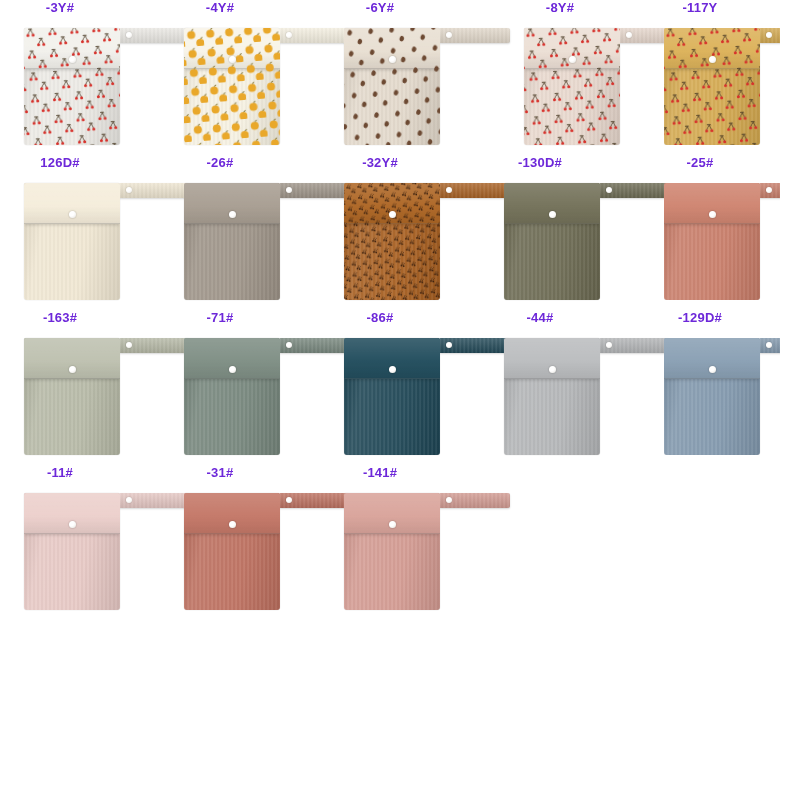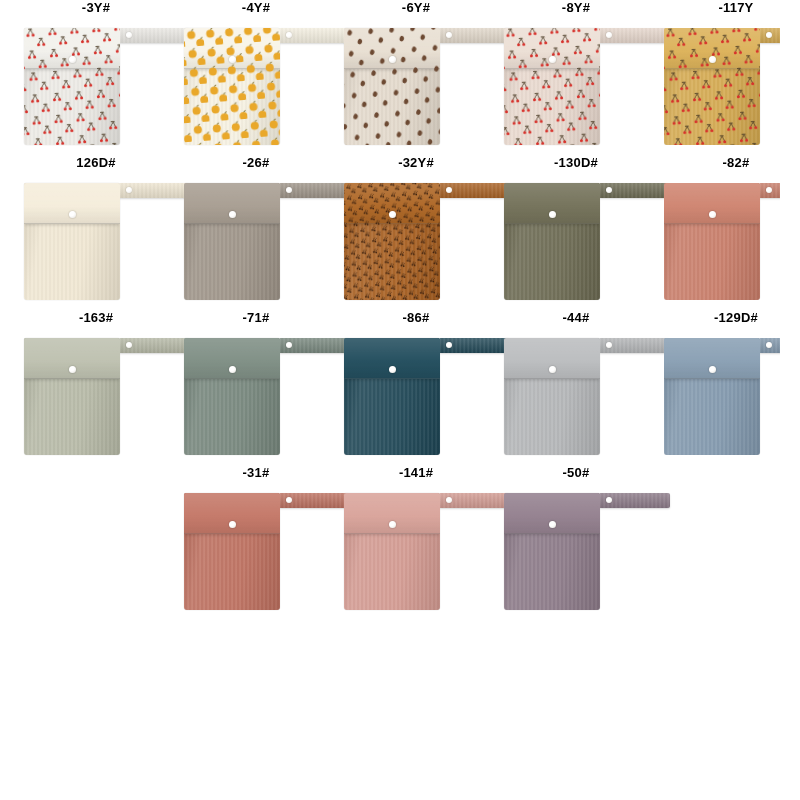--- a/index.html
+++ b/index.html
@@ -27,25 +27,24 @@
     height: 155px;
   }
   .label {
     position: absolute;
     top: 0px;
     left: 0;
     width: 120px;
     text-align: center;
     font-size: 13px;
     font-weight: bold;
-    color: #000000;
+    color: #6d28d9;
     letter-spacing: 0.2px;
     line-height: 16px;
     white-space: nowrap;
-    padding-left: 36px;
   }
 
   
   .product {
     position: absolute;
     top: 20px;
     left: 0;
     width: 160px;
     height: 130px;
   }
@@ -263,21 +262,21 @@
                     </g>
                   </pattern>
                 </defs>
                 <rect width="96" height="117" fill="url(#pat-spots-brown)"></rect>
               </svg></div>
             <div class="snap"></div>
           </div>
         </div>
       </div>
     </div>
-    <div class="cell" style="left: 480px; top: 0px;">
+    <div class="cell" style="left: 500px; top: 0px;">
       <div class="label">-8Y#</div>
       <div class="product">
         <div class="bag-wrap">
           <div class="strap" style="background-color: rgb(232, 216, 205);">
             <div class="strap-snap"></div>
           </div>
           <div class="bag" style="background-color: rgb(232, 216, 205);">
             <div class="flap" style="background-color: rgb(236, 223, 213);"></div>
             <div class="pattern"><svg width="100%" height="100%" viewBox="0 0 96 117" preserveAspectRatio="none">
                 <defs>
@@ -424,21 +423,21 @@
           </div>
           <div class="bag" style="background-color: rgb(107, 105, 81);">
             <div class="flap" style="background-color: rgb(116, 114, 90);"></div>
             <div class="pattern"></div>
             <div class="snap"></div>
           </div>
         </div>
       </div>
     </div>
     <div class="cell col4" style="left: 640px; top: 155px;">
-      <div class="label">-82#</div>
+      <div class="label">-25#</div>
       <div class="product">
         <div class="bag-wrap">
           <div class="strap" style="background-color: rgb(200, 124, 104);">
             <div class="strap-snap"></div>
           </div>
           <div class="bag" style="background-color: rgb(200, 124, 104);">
             <div class="flap" style="background-color: rgb(207, 133, 113);"></div>
             <div class="pattern"></div>
             <div class="snap"></div>
           </div>
@@ -513,20 +512,35 @@
             <div class="strap-snap"></div>
           </div>
           <div class="bag" style="background-color: rgb(129, 152, 173);">
             <div class="flap" style="background-color: rgb(138, 160, 180);"></div>
             <div class="pattern"></div>
             <div class="snap"></div>
           </div>
         </div>
       </div>
     </div>
+    <div class="cell" style="left: 0px; top: 465px;">
+      <div class="label">-11#</div>
+      <div class="product">
+        <div class="bag-wrap">
+          <div class="strap" style="background-color: rgb(231, 200, 196);">
+            <div class="strap-snap"></div>
+          </div>
+          <div class="bag" style="background-color: rgb(231, 200, 196);">
+            <div class="flap" style="background-color: rgb(236, 208, 204);"></div>
+            <div class="pattern"></div>
+            <div class="snap"></div>
+          </div>
+        </div>
+      </div>
+    </div>
     <div class="cell" style="left: 160px; top: 465px;">
       <div class="label">-31#</div>
       <div class="product">
         <div class="bag-wrap">
           <div class="strap" style="background-color: rgb(189, 111, 94);">
             <div class="strap-snap"></div>
           </div>
           <div class="bag" style="background-color: rgb(189, 111, 94);">
             <div class="flap" style="background-color: rgb(196, 120, 104);"></div>
             <div class="pattern"></div>
@@ -543,28 +557,13 @@
             <div class="strap-snap"></div>
           </div>
           <div class="bag" style="background-color: rgb(211, 154, 145);">
             <div class="flap" style="background-color: rgb(217, 164, 155);"></div>
             <div class="pattern"></div>
             <div class="snap"></div>
           </div>
         </div>
       </div>
     </div>
-    <div class="cell" style="left: 480px; top: 465px;">
-      <div class="label">-50#</div>
-      <div class="product">
-        <div class="bag-wrap">
-          <div class="strap" style="background-color: rgb(139, 121, 135);">
-            <div class="strap-snap"></div>
-          </div>
-          <div class="bag" style="background-color: rgb(139, 121, 135);">
-            <div class="flap" style="background-color: rgb(148, 129, 143);"></div>
-            <div class="pattern"></div>
-            <div class="snap"></div>
-          </div>
-        </div>
-      </div>
-    </div>
   </div>
 
 </body></html>

